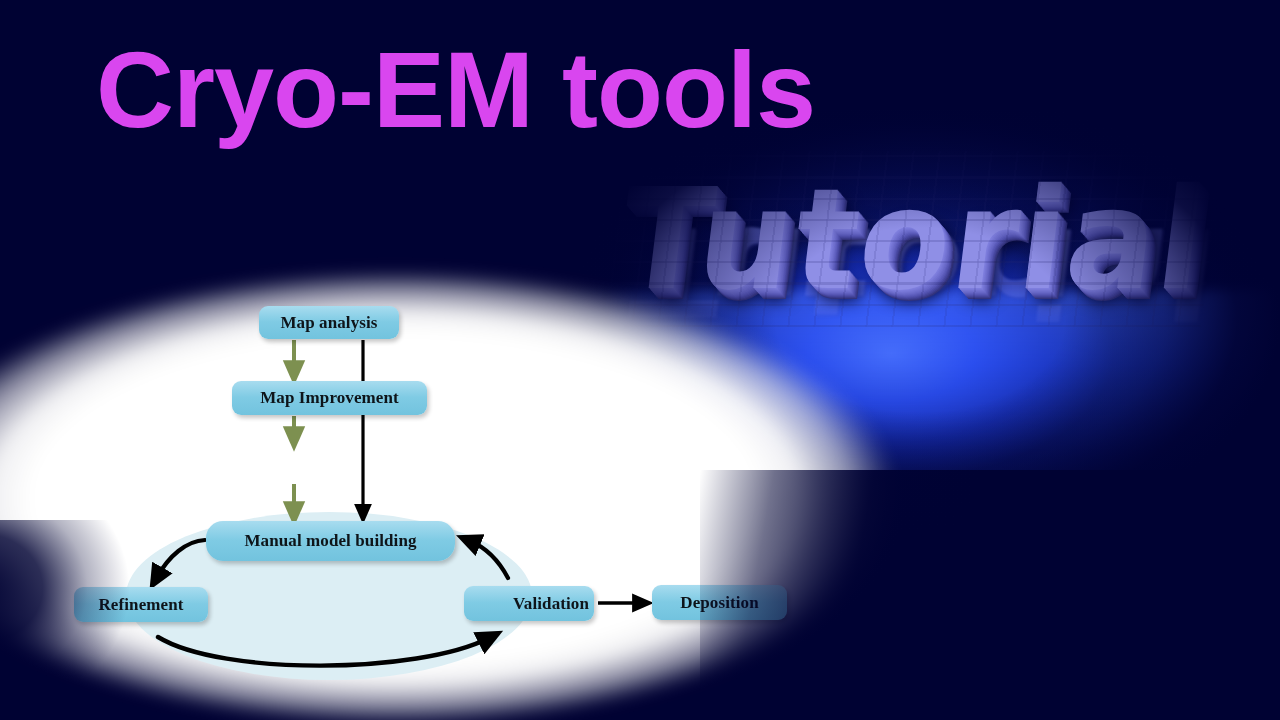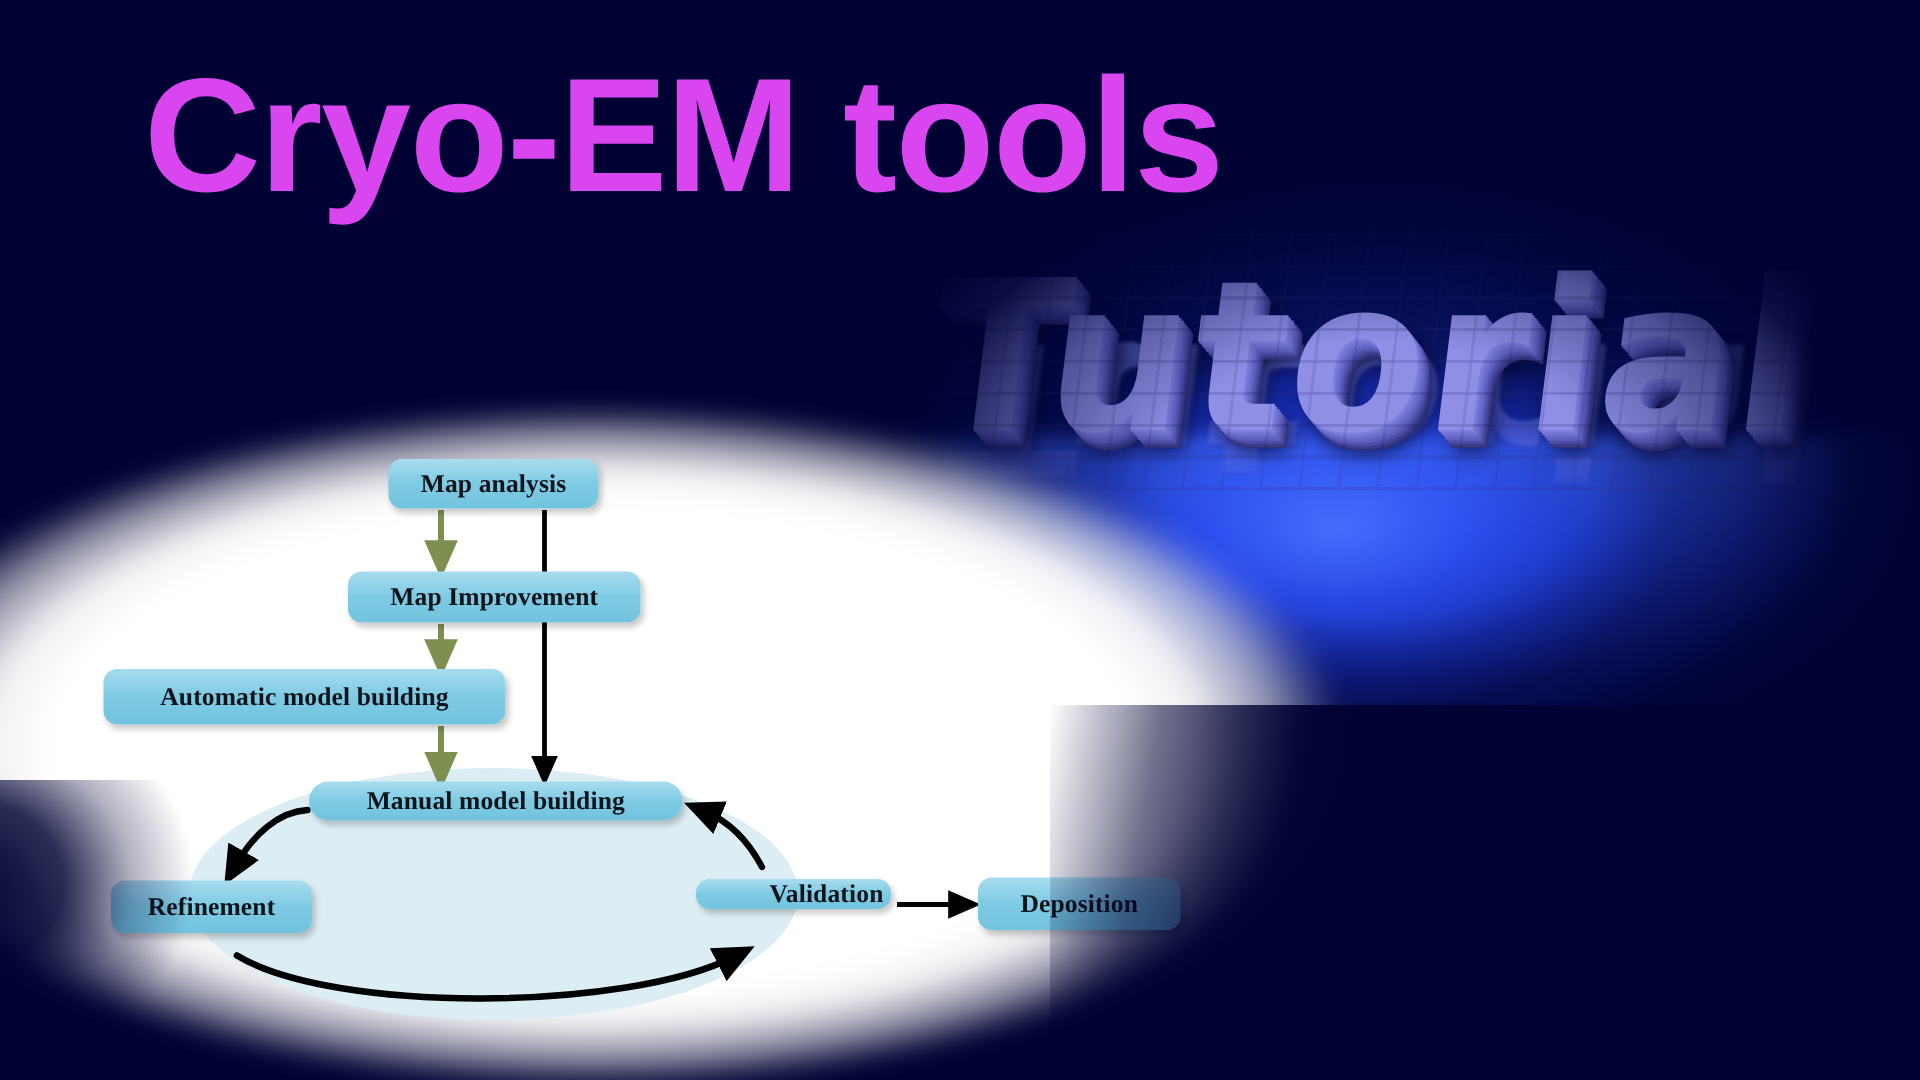--- a/index.html
+++ b/index.html
@@ -275,33 +275,30 @@
     </svg>
 
     <div class="node" style="left:259px;top:306px;width:140px;height:33px;">
       <span>Map analysis</span>
     </div>
 
     <div class="node" style="left:232px;top:381px;width:195px;height:34px;">
       <span>Map Improvement</span>
     </div>
 
-    <div class="node" style="left:69px;top:446px;width:268px;height:37px;">
-      <span>Automatic model building</span>
-    </div>
-
-    <div class="node" style="left:206px;top:521px;width:249px;height:26px;border-radius:17px;">
+
+    <div class="node" style="left:206px;top:521px;width:249px;height:40px;border-radius:17px;">
       <span>Manual model building</span>
     </div>
 
     <div class="node" style="left:74px;top:587px;width:134px;height:35px;">
       <span>Refinement</span>
     </div>
 
-    <div class="node" style="left:464px;top:586px;width:130px;height:20px;padding-left:44px;">
+    <div class="node" style="left:464px;top:586px;width:130px;height:35px;padding-left:44px;">
       <span>Validation</span>
     </div>
 
     <div class="node" style="left:652px;top:585px;width:135px;height:35px;">
       <span>Deposition</span>
     </div>
   </div>
 
   <div class="edge-dark-right"></div>
   <div class="edge-dark-left"></div>

